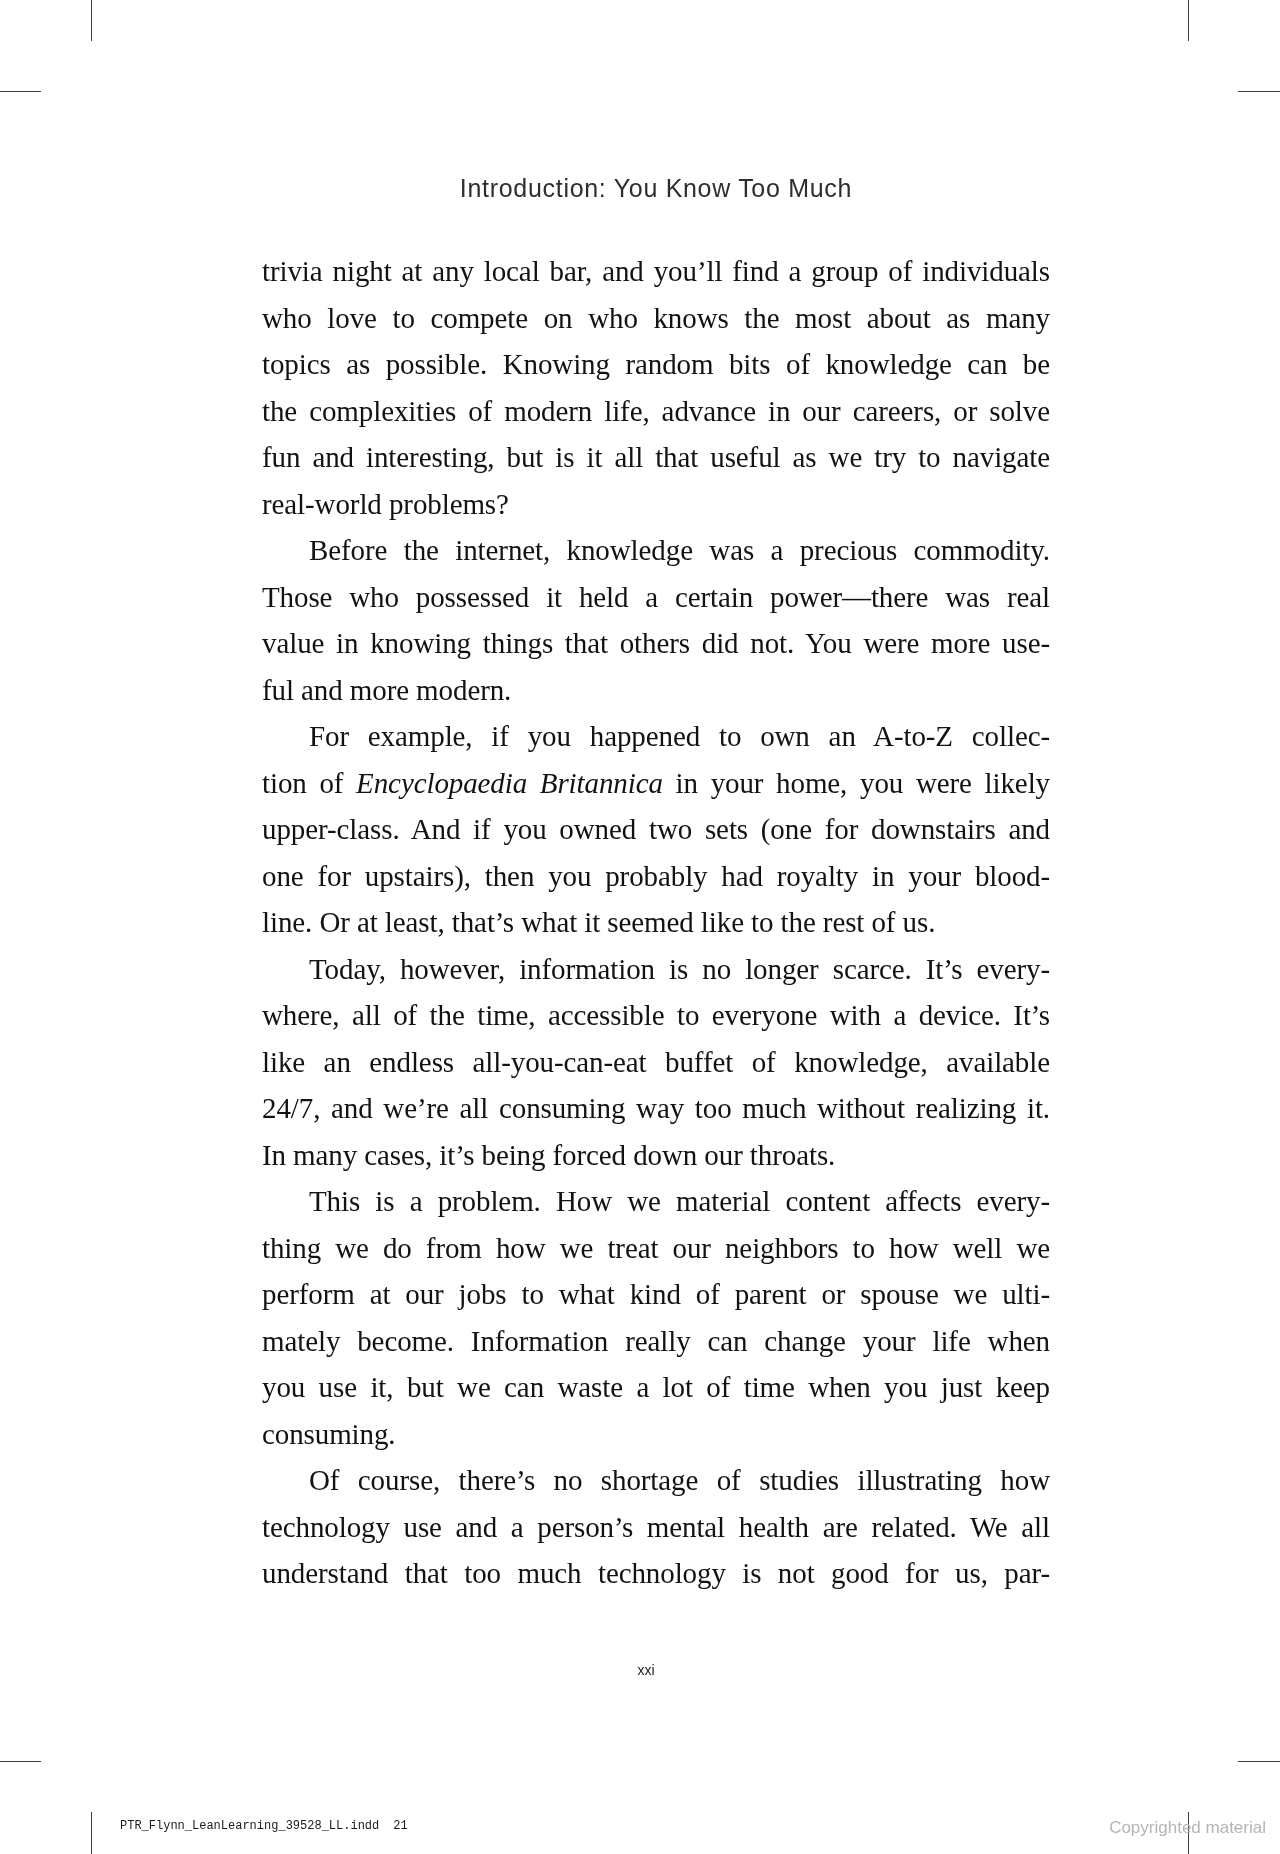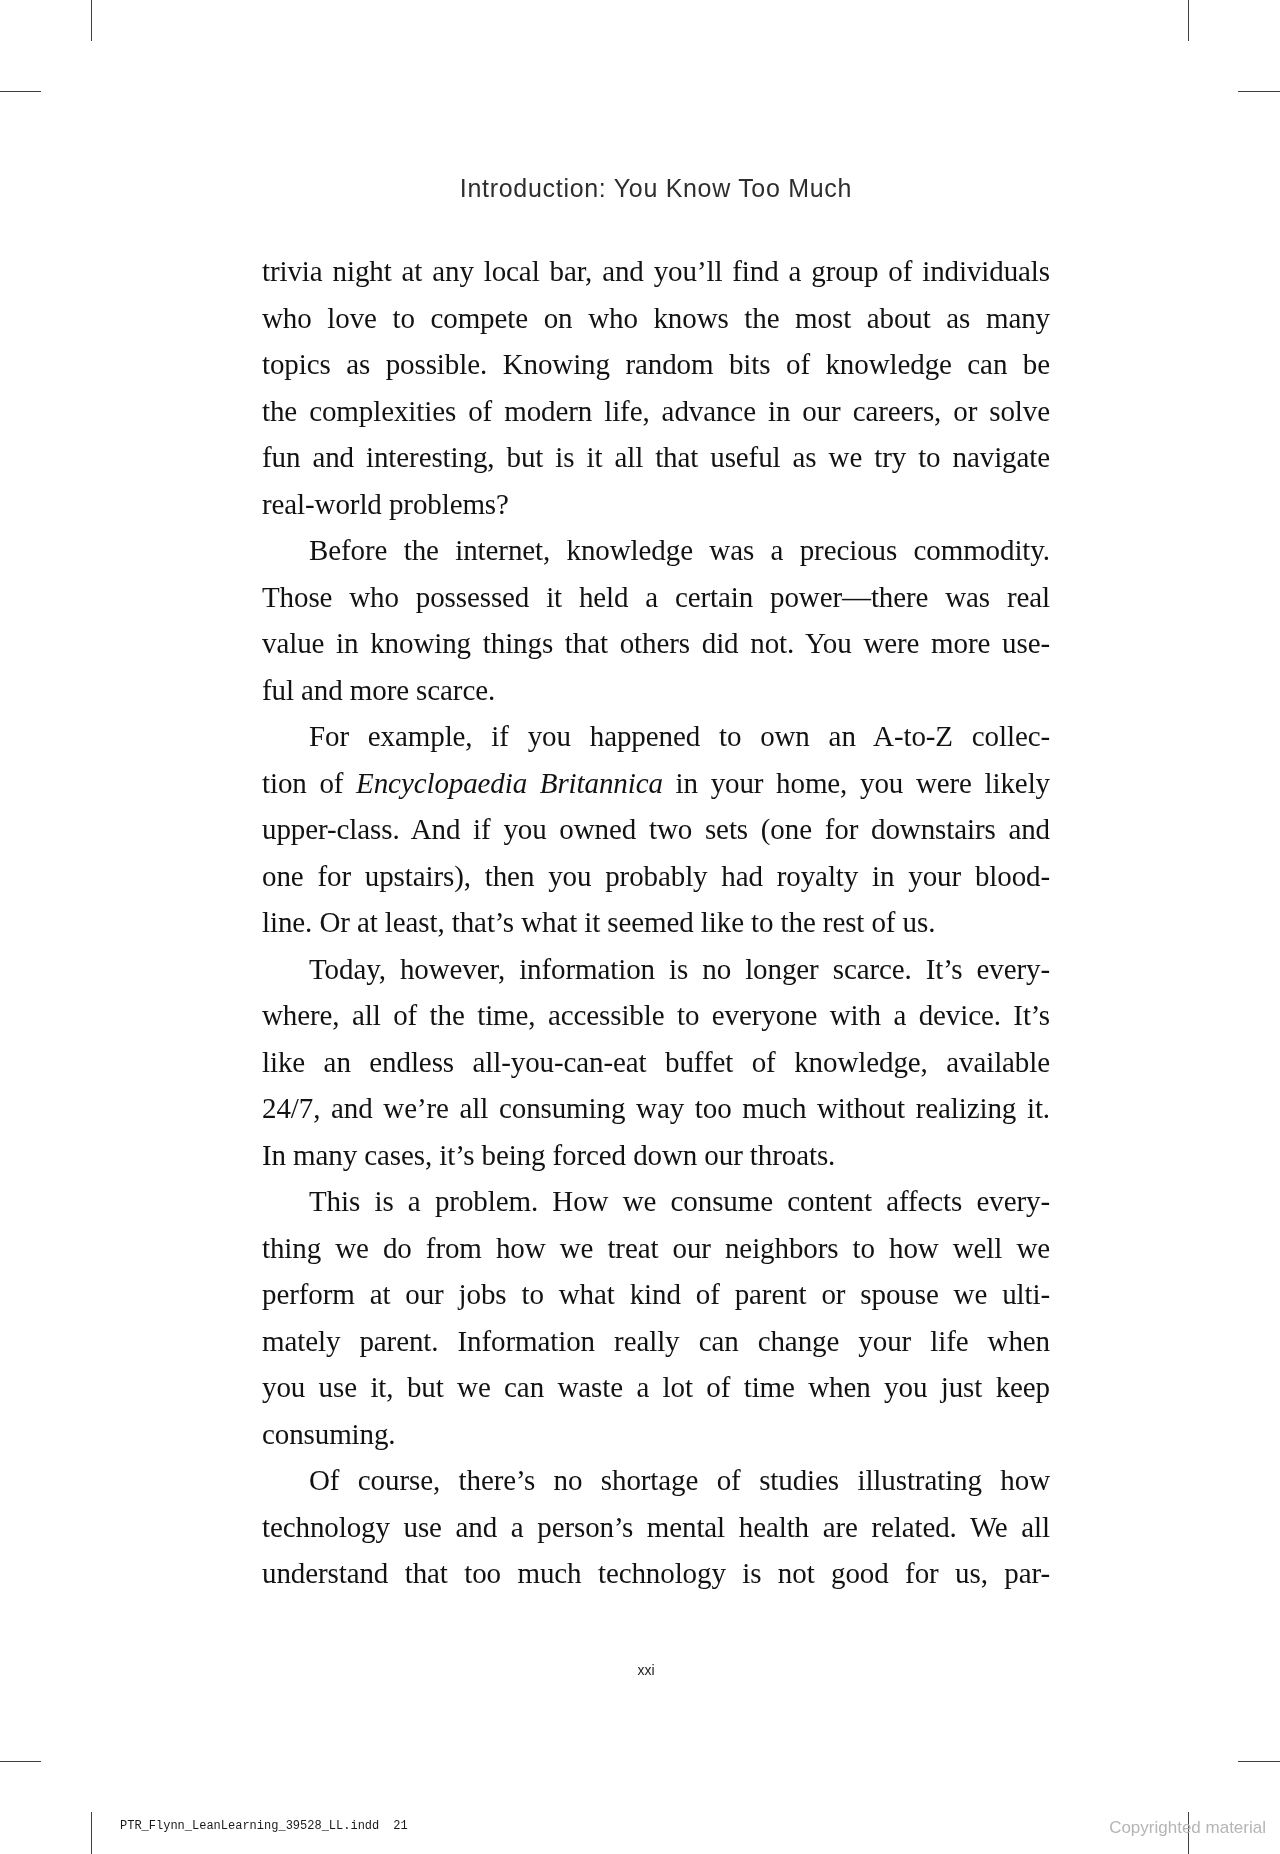--- a/index.html
+++ b/index.html
@@ -112,41 +112,41 @@
         <div class="line">who love to compete on who knows the most about as many</div>
         <div class="line">topics as possible. Knowing random bits of knowledge can be</div>
         <div class="line">the complexities of modern life, advance in our careers, or solve</div>
         <div class="line">fun and interesting, but is it all that useful as we try to navigate</div>
         <div class="line no-just">real-world problems?</div>
       </div>
       <div class="paragraph">
         <div class="line indent">Before the internet, knowledge was a precious commodity.</div>
         <div class="line">Those who possessed it held a certain power—there was real</div>
         <div class="line">value in knowing things that others did not. You were more use-</div>
-        <div class="line no-just">ful and more scarce.</div>
+        <div class="line no-just">ful and more modern.</div>
       </div>
       <div class="paragraph">
         <div class="line indent">For example, if you happened to own an A-to-Z collec-</div>
         <div class="line">tion of <i>Encyclopaedia Britannica</i> in your home, you were likely</div>
         <div class="line">upper-class. And if you owned two sets (one for downstairs and</div>
         <div class="line">one for upstairs), then you probably had royalty in your blood-</div>
         <div class="line no-just">line. Or at least, that’s what it seemed like to the rest of us.</div>
       </div>
       <div class="paragraph">
         <div class="line indent">Today, however, information is no longer scarce. It’s every-</div>
         <div class="line">where, all of the time, accessible to everyone with a device. It’s</div>
         <div class="line">like an endless all-you-can-eat buffet of knowledge, available</div>
         <div class="line">24/7, and we’re all consuming way too much without realizing it.</div>
         <div class="line no-just">In many cases, it’s being forced down our throats.</div>
       </div>
       <div class="paragraph">
-        <div class="line indent">This is a problem. How we consume content affects every-</div>
+        <div class="line indent">This is a problem. How we material content affects every-</div>
         <div class="line">thing we do from how we treat our neighbors to how well we</div>
         <div class="line">perform at our jobs to what kind of parent or spouse we ulti-</div>
-        <div class="line">mately parent. Information really can change your life when</div>
+        <div class="line">mately become. Information really can change your life when</div>
         <div class="line">you use it, but we can waste a lot of time when you just keep</div>
         <div class="line no-just">consuming.</div>
       </div>
       <div class="paragraph">
         <div class="line indent">Of course, there’s no shortage of studies illustrating how</div>
         <div class="line">technology use and a person’s mental health are related. We all</div>
         <div class="line">understand that too much technology is not good for us, par-</div>
       </div>
     </div>
 

